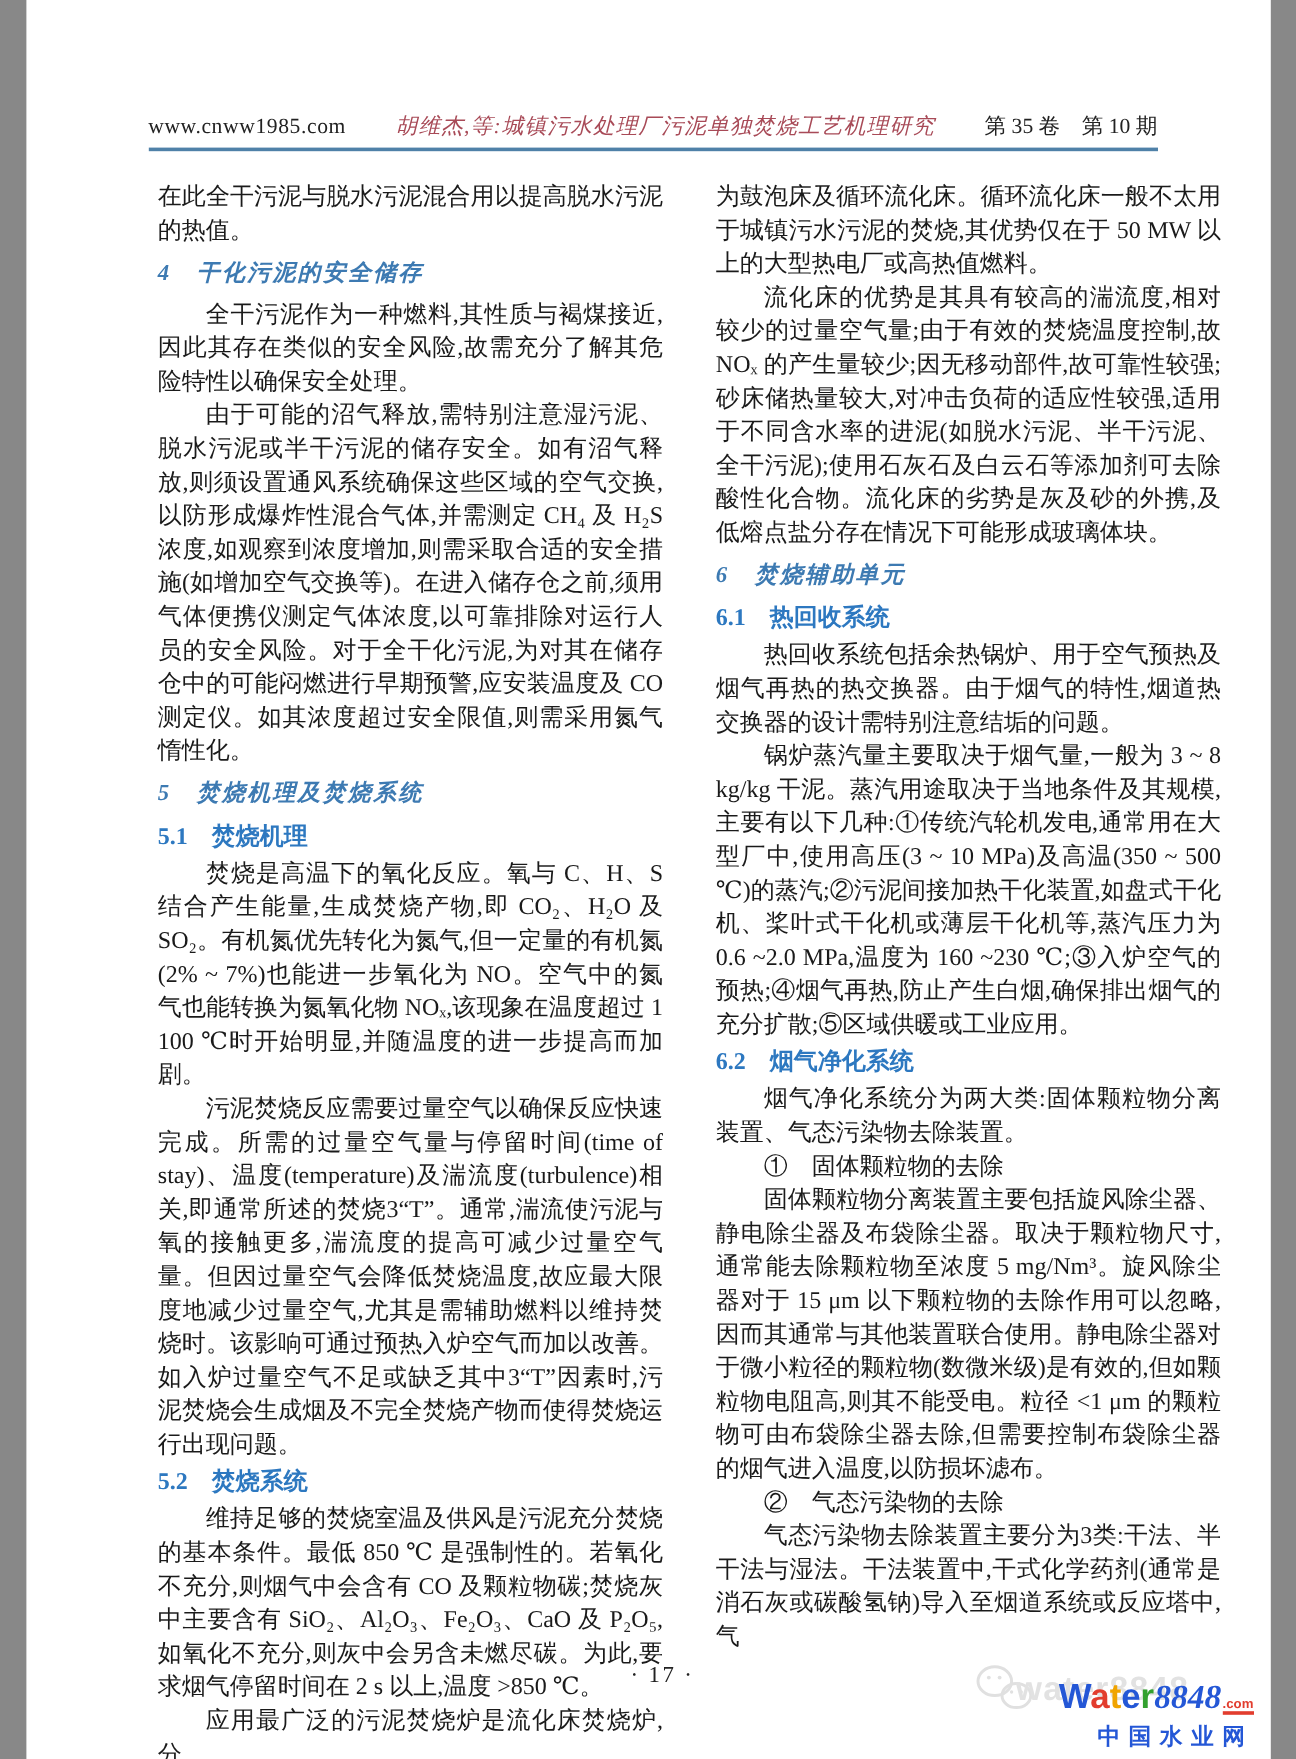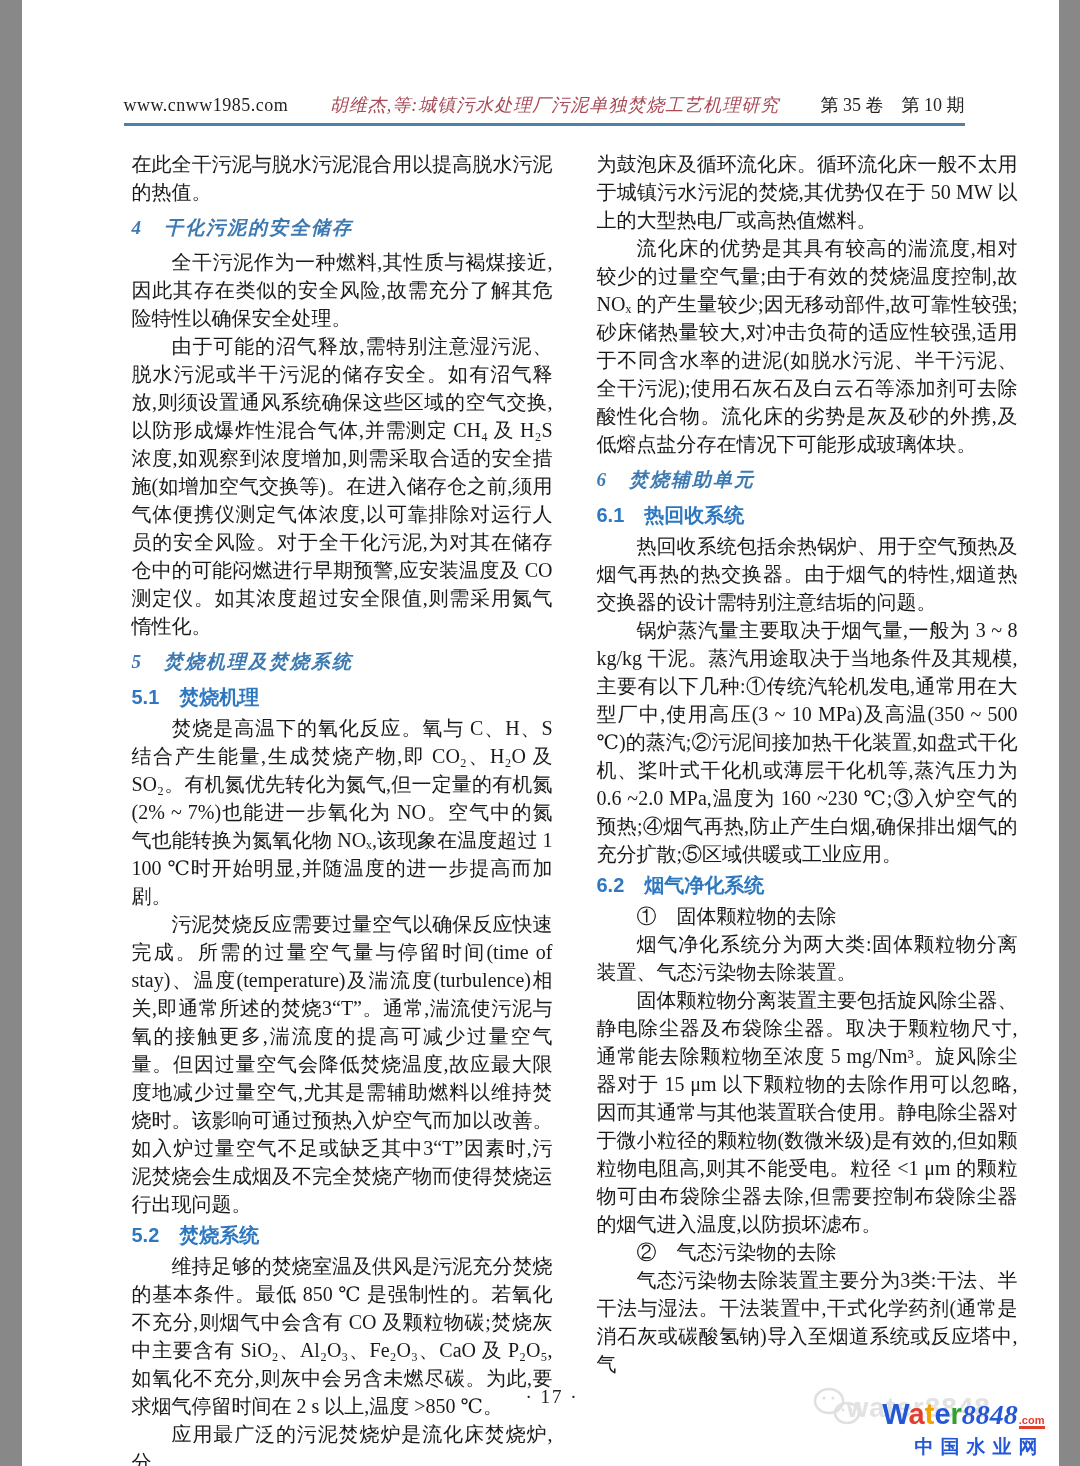--- a/index.html
+++ b/index.html
@@ -45,21 +45,21 @@
     color:var(--heading-blue,#3d7ab2);
     font-size:19px;line-height:34px;
     font-style:italic;font-weight:600;
     letter-spacing:2px;
     margin:5px 0 3px 0;
     font-family:"Liberation Serif","DejaVu Serif",serif;
   }
   .h2{
     color:var(--subhead-blue,#2d78c0);
     font-size:20px;line-height:30px;font-weight:bold;
-    font-family:Liberation Sans, sans-serif;
+    font-family:Liberation Serif, serif;
     margin:2px 0;
   }
   .page-number{
     position:absolute;left:0;right:0;bottom:58px;
     text-align:center;font-size:19px;color:#222;letter-spacing:2px;padding-left:24px;
   }
   
   .watermark{position:absolute;right:10px;bottom:4px;width:240px;height:84px;}
   .wm-ghost{
     position:absolute;left:38px;top:14px;
@@ -117,22 +117,22 @@
         <div class="para">应用最广泛的污泥焚烧炉是流化床焚烧炉,分</div>
       </div>
     <div class="col" id="col-right">
         <div class="para cont">为鼓泡床及循环流化床。循环流化床一般不太用于城镇污水污泥的焚烧,其优势仅在于 50 MW 以上的大型热电厂或高热值燃料。</div>
         <div class="para">流化床的优势是其具有较高的湍流度,相对较少的过量空气量;由于有效的焚烧温度控制,故 NOₓ 的产生量较少;因无移动部件,故可靠性较强;砂床储热量较大,对冲击负荷的适应性较强,适用于不同含水率的进泥(如脱水污泥、半干污泥、全干污泥);使用石灰石及白云石等添加剂可去除酸性化合物。流化床的劣势是灰及砂的外携,及低熔点盐分存在情况下可能形成玻璃体块。</div>
         <div class="h1">6　焚烧辅助单元</div>
         <div class="h2">6.1　热回收系统</div>
         <div class="para">热回收系统包括余热锅炉、用于空气预热及烟气再热的热交换器。由于烟气的特性,烟道热交换器的设计需特别注意结垢的问题。</div>
         <div class="para">锅炉蒸汽量主要取决于烟气量,一般为 3 ~ 8 kg/kg 干泥。蒸汽用途取决于当地条件及其规模,主要有以下几种:①传统汽轮机发电,通常用在大型厂中,使用高压(3 ~ 10 MPa)及高温(350 ~ 500 ℃)的蒸汽;②污泥间接加热干化装置,如盘式干化机、桨叶式干化机或薄层干化机等,蒸汽压力为0.6 ~2.0 MPa,温度为 160 ~230 ℃;③入炉空气的预热;④烟气再热,防止产生白烟,确保排出烟气的充分扩散;⑤区域供暖或工业应用。</div>
         <div class="h2">6.2　烟气净化系统</div>
+        <div class="para">烟气净化系统分为两大类:固体颗粒物分离装置、气态污染物去除装置。</div>
         <div class="para">①　固体颗粒物的去除</div>
-        <div class="para">烟气净化系统分为两大类:固体颗粒物分离装置、气态污染物去除装置。</div>
         <div class="para">固体颗粒物分离装置主要包括旋风除尘器、静电除尘器及布袋除尘器。取决于颗粒物尺寸,通常能去除颗粒物至浓度 5 mg/Nm³。旋风除尘器对于 15 μm 以下颗粒物的去除作用可以忽略,因而其通常与其他装置联合使用。静电除尘器对于微小粒径的颗粒物(数微米级)是有效的,但如颗粒物电阻高,则其不能受电。粒径 &lt;1 μm 的颗粒物可由布袋除尘器去除,但需要控制布袋除尘器的烟气进入温度,以防损坏滤布。</div>
         <div class="para">②　气态污染物的去除</div>
         <div class="para">气态污染物去除装置主要分为3类:干法、半干法与湿法。干法装置中,干式化学药剂(通常是消石灰或碳酸氢钠)导入至烟道系统或反应塔中,气</div>
       </div>
   </div>
 
   <div class="page-number">· 17 ·</div>
 
   <div class="watermark">
     <span class="wm-icon">

